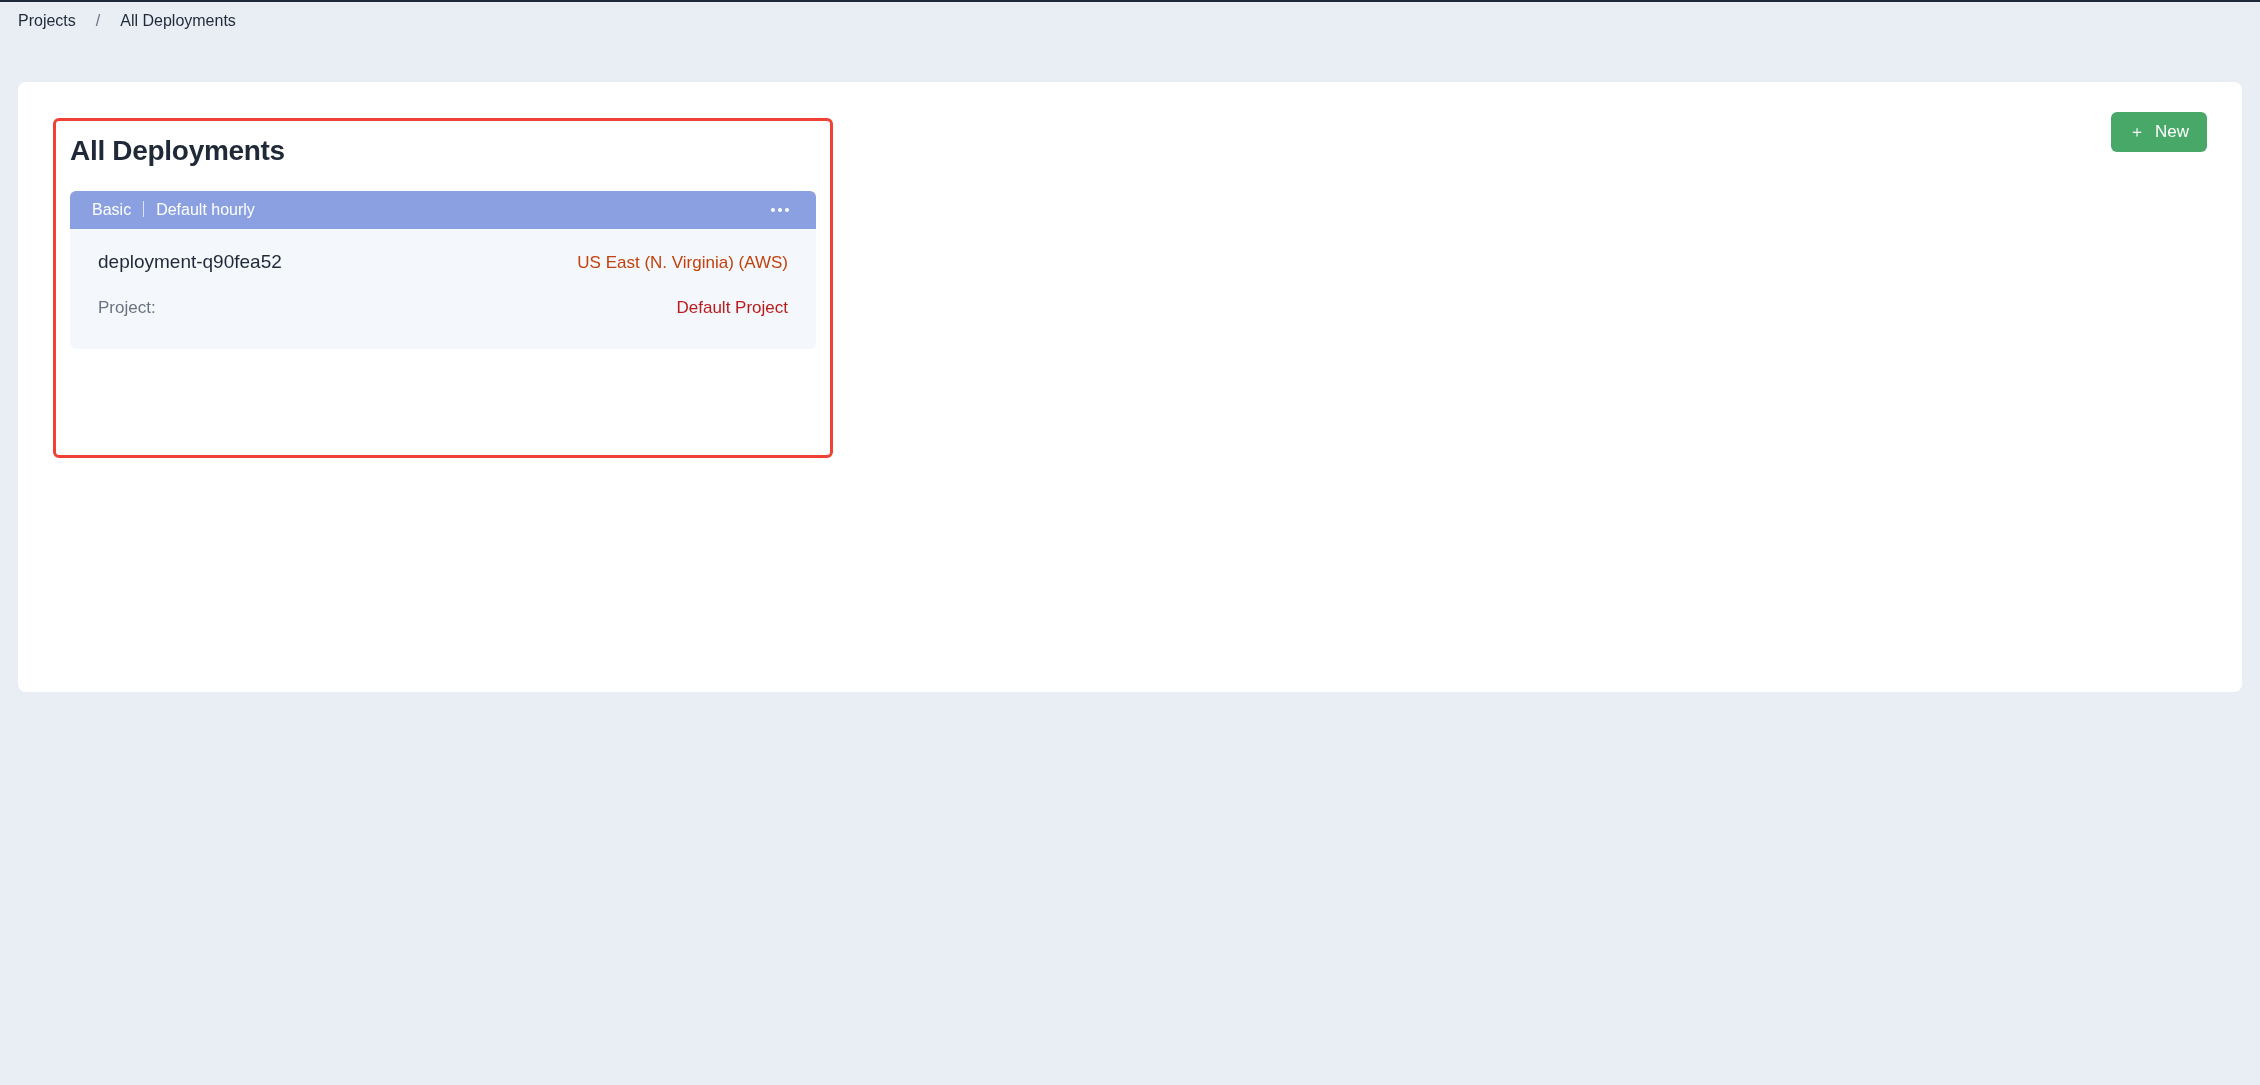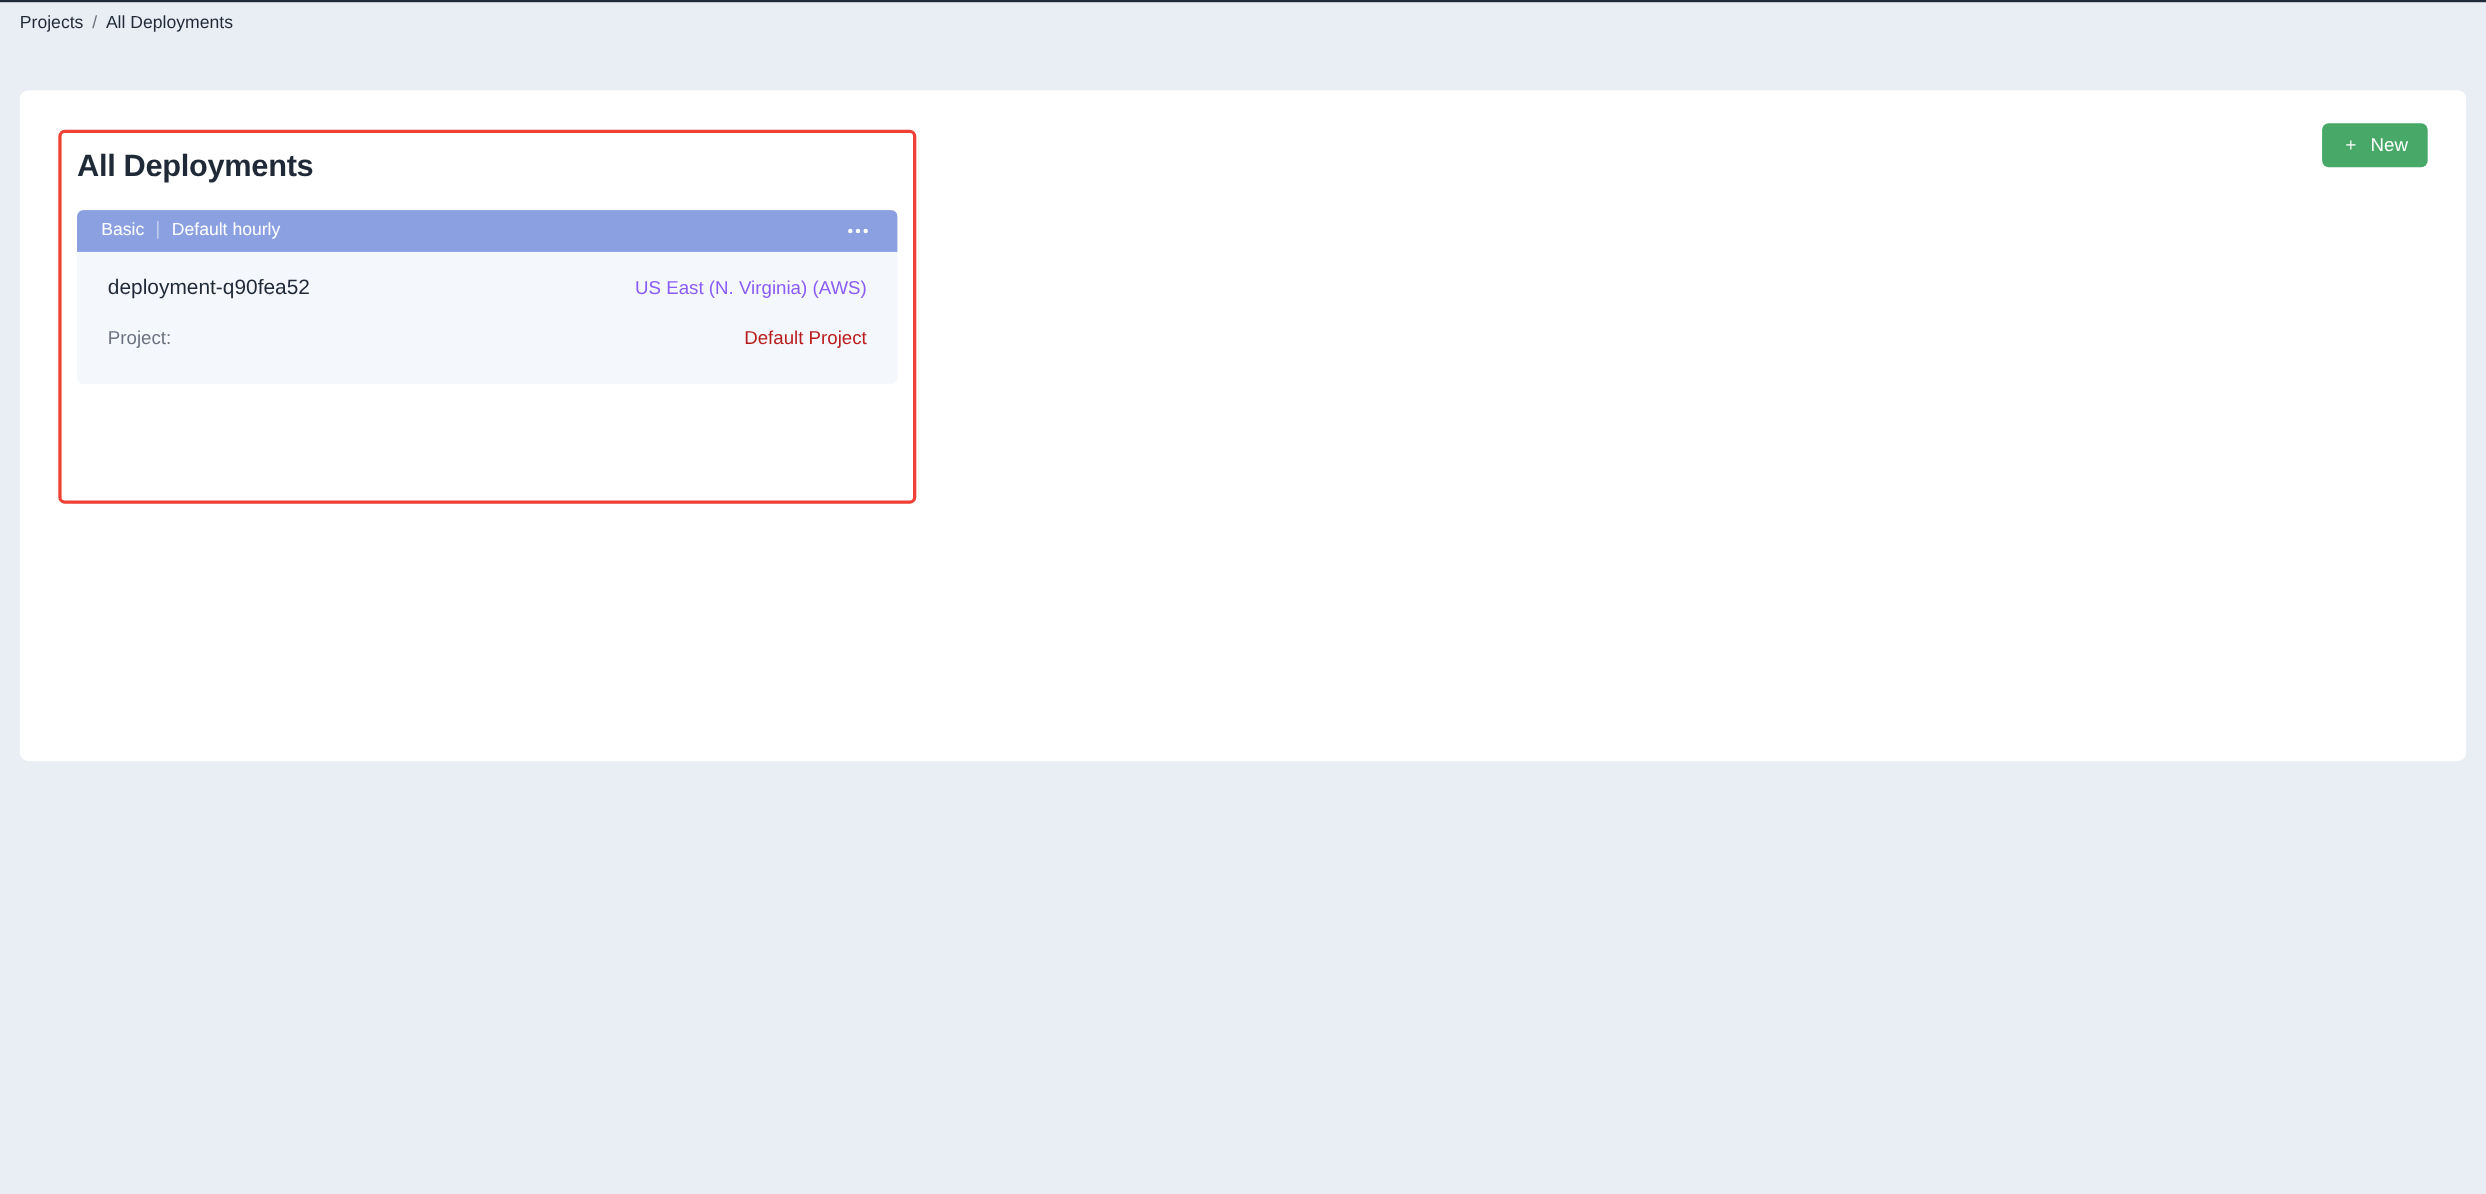--- a/index.html
+++ b/index.html
@@ -14,21 +14,21 @@
     }
     .top-border {
       border-top: 2px solid #1f2937;
     }
     .breadcrumb {
       padding: 10px 18px;
       font-size: 16px;
       color: #1f2937;
       display: flex;
       align-items: center;
-      gap: 8px;
+      gap: 20px;
     }
     .breadcrumb a {
       color: #1f2937;
       text-decoration: none;
     }
     .breadcrumb .sep {
       color: #6b7280;
     }
     .page-wrapper {
       padding: 42px 18px 22px 18px;
@@ -135,21 +135,21 @@
       margin-bottom: 18px;
       gap: 35px;
     }
     .deployment-name {
       font-size: 19px;
       font-weight: 500;
       color: #1f2937;
     }
     .region {
       font-size: 17px;
-      color: #8b5cf6;
+      color: #c2410c;
     }
     .info-row {
       display: flex;
       justify-content: space-between;
       align-items: center;
       padding: 7px 0;
       font-size: 17px;
     }
     .info-label {
       color: #6b7280;

